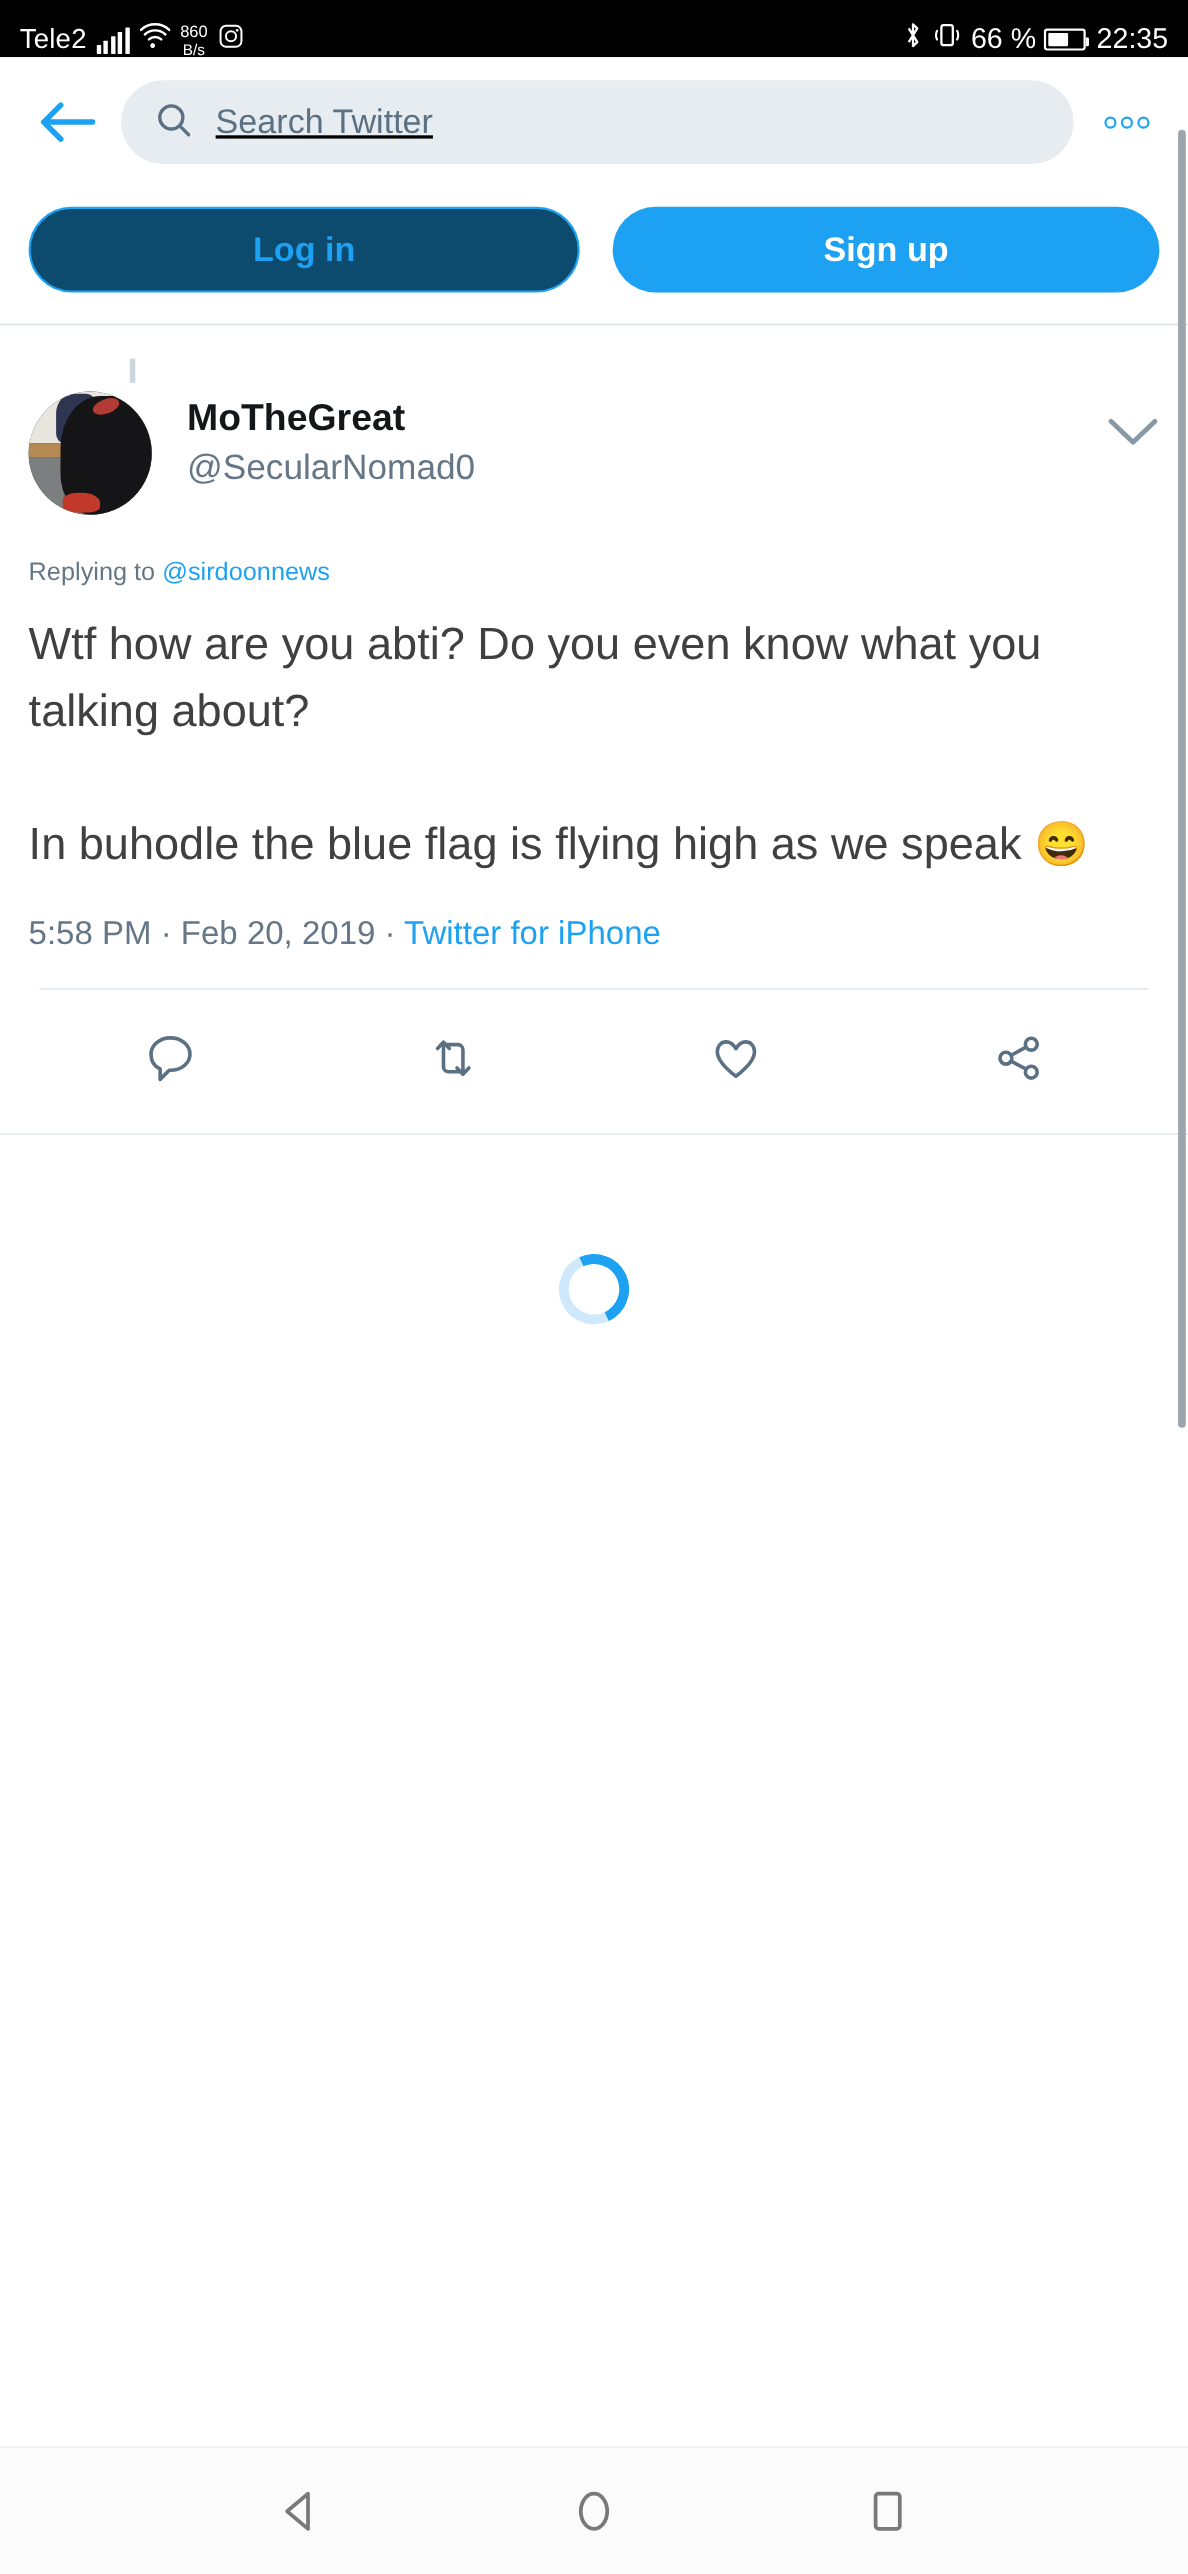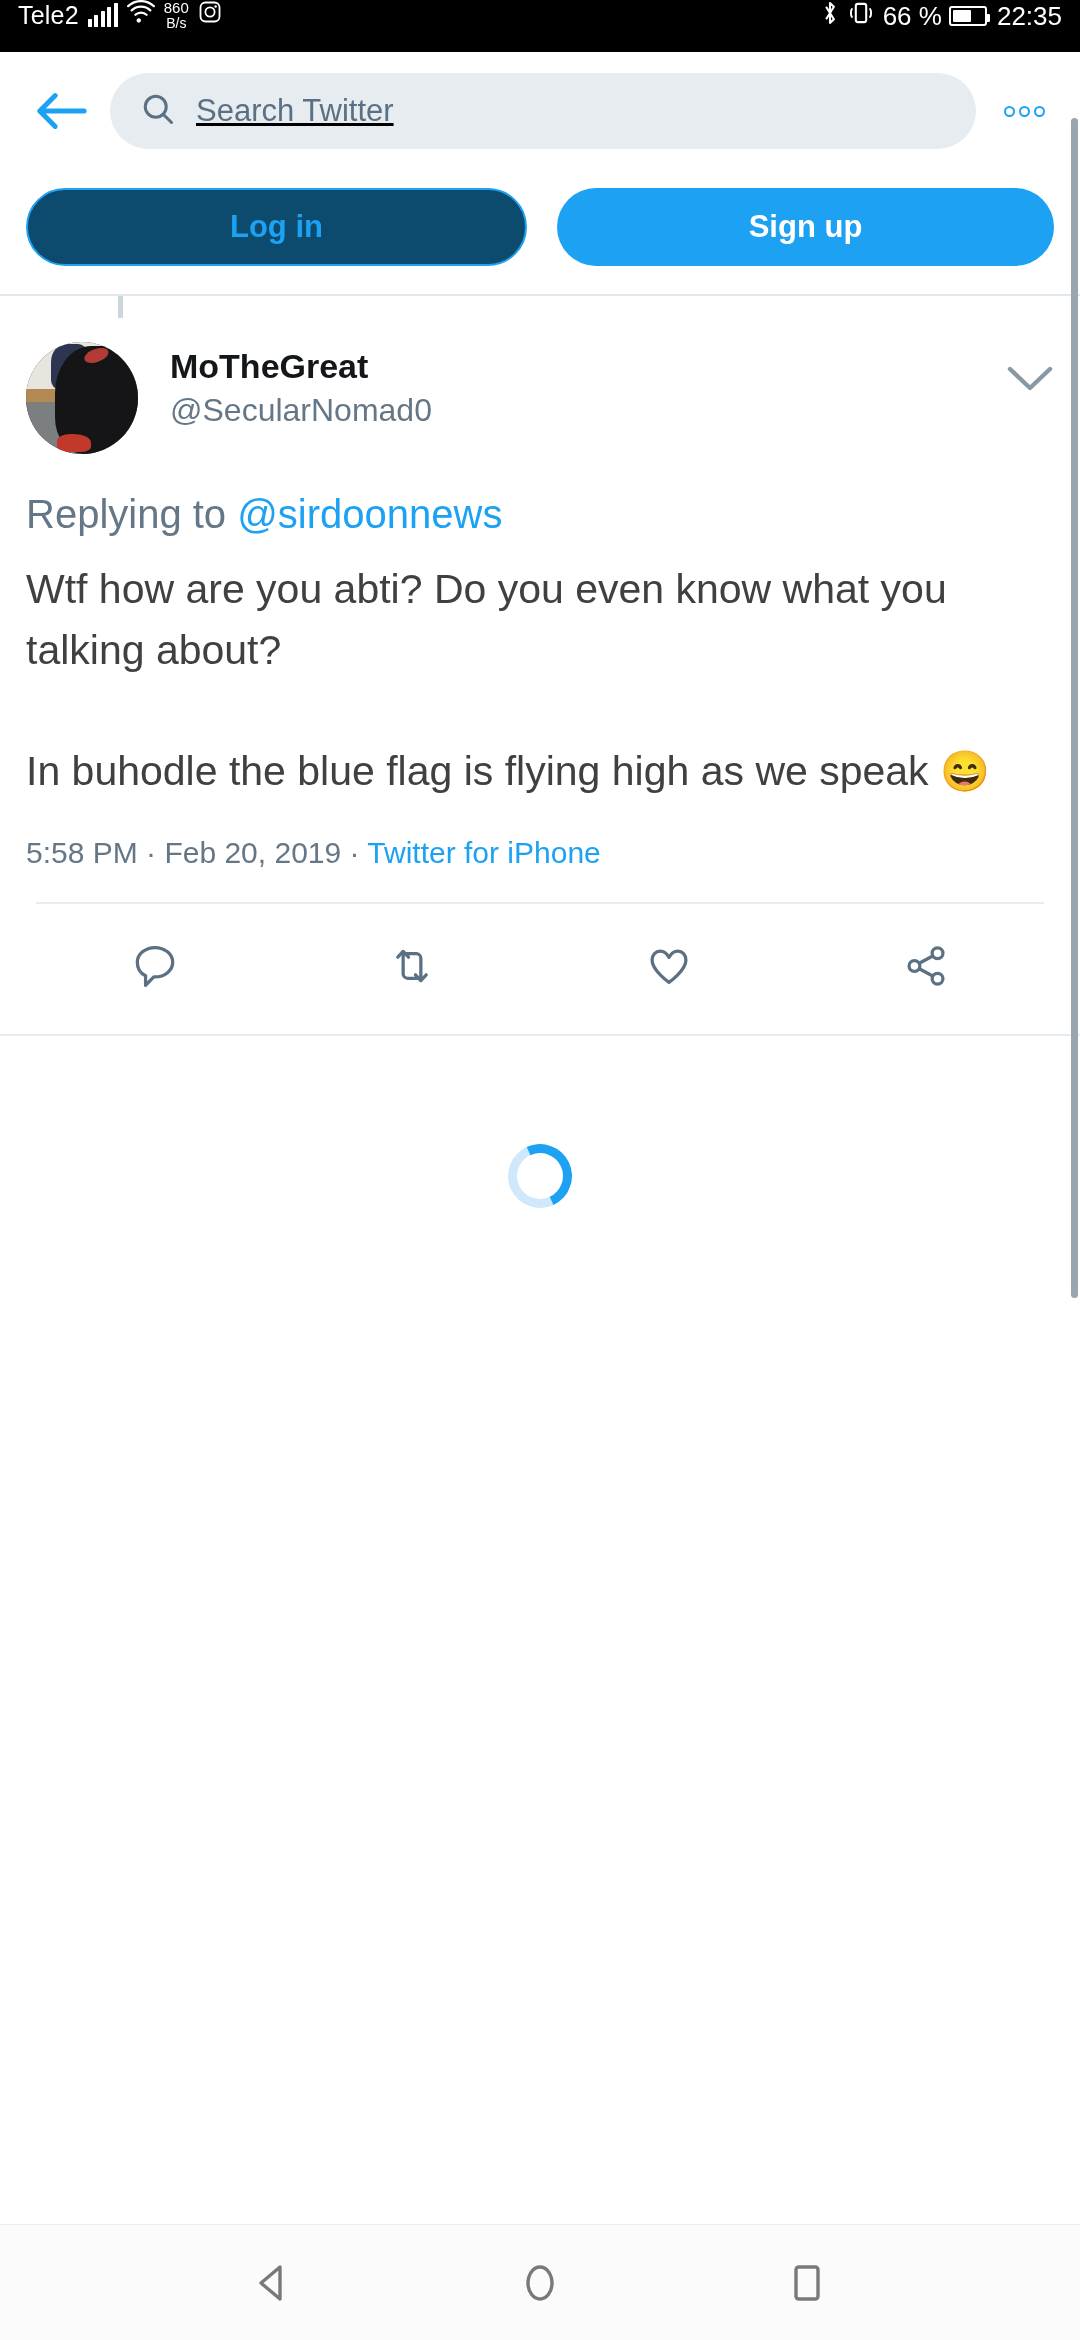--- a/index.html
+++ b/index.html
@@ -7,21 +7,21 @@
   body {
     font-family: "Liberation Sans", sans-serif;
     background:#ffffff;
     overflow:hidden;
     position:relative;
   }
 
   
   .statusbar{
     height:52px;width:1080px;background:#000;
-    display:flex;align-items:flex-start;
+    display:flex;align-items:flex-end;
     color:#fff;font-size:25px;
     padding:0 18px;
   }
   .sb-left{display:flex;align-items:center;gap:9px;}
   .sb-right{display:flex;align-items:center;gap:7px;margin-left:auto;}
   .carrier{font-size:25px;letter-spacing:.2px;}
   .sig{display:flex;align-items:flex-end;gap:2.5px;height:24px;}
   .sig i{display:block;width:4px;background:#fff;border-radius:.5px;}
   .sig i:nth-child(1){height:8px}
   .sig i:nth-child(2){height:12px}
@@ -63,39 +63,39 @@
     font-size:31px;font-weight:bold;
   }
   .btn-login{background:#0c4a6e;border:2px solid #1da1f2;color:#1da1f2;}
   .btn-signup{background:#1da1f2;color:#fff;}
 
   .divider{height:2px;background:#e1e8ed;width:100%;}
 
   
   .tweet{padding:0 26px;background:#fff;position:relative;}
   .thread-stub{position:absolute;left:118px;top:0;width:5px;height:22px;background:#ccd6dd;}
-  .author{display:flex;align-items:flex-start;padding-top:46px;}
+  .author{display:flex;align-items:flex-start;padding-top:30px;margin-top:30px;}
   .avatar{
     width:112px;height:112px;border-radius:50%;flex:0 0 auto;
     overflow:hidden;position:relative;background:#3a3a3a;
   }
   .avatar .a-floor{position:absolute;left:0;bottom:0;width:100%;height:46%;background:#7c7f80;}
   .avatar .a-wood{position:absolute;left:0;bottom:46%;width:100%;height:12%;background:#b58a52;}
   .avatar .a-wall{position:absolute;left:0;top:0;width:100%;height:42%;background:#e8e4de;}
   .avatar .a-body{position:absolute;left:26%;top:4%;width:74%;height:96%;background:#151517;border-radius:44% 30% 20% 34%;}
   .avatar .a-jeans{position:absolute;left:22%;top:2%;width:34%;height:40%;background:#2e3550;border-radius:40% 30% 30% 20%;}
   .avatar .a-shoe{position:absolute;left:28%;bottom:2%;width:30%;height:16%;background:#c0392b;border-radius:40% 50% 30% 30%;}
   .avatar .a-red{position:absolute;left:52%;top:6%;width:22%;height:12%;background:#b33b36;border-radius:50%;transform:rotate(-20deg);}
 
   .names{margin-left:32px;display:flex;flex-direction:column;justify-content:center;padding-top:4px;}
   .dispname{font-size:34px;font-weight:bold;color:#14171a;line-height:1.18;}
   .handle{font-size:32px;color:#657786;line-height:1.3;margin-top:4px;}
   .caret{margin-left:auto;padding-top:22px;}
 
-  .replyto{font-size:40px;color:#657786;padding-top:38px;}
+  .replyto{font-size:23px;color:#657786;padding-top:38px;}
   .replyto a{color:#1da1f2;text-decoration:none;}
 
   .tweettext{
     font-size:41px;line-height:1.48;color:#404040;
     padding-top:22px;white-space:pre-wrap;word-wrap:break-word;
   }
   .emoji{font-size:40px;}
 
   .meta{font-size:30px;color:#657786;padding-top:34px;}
   .meta .client{color:#1da1f2;}

